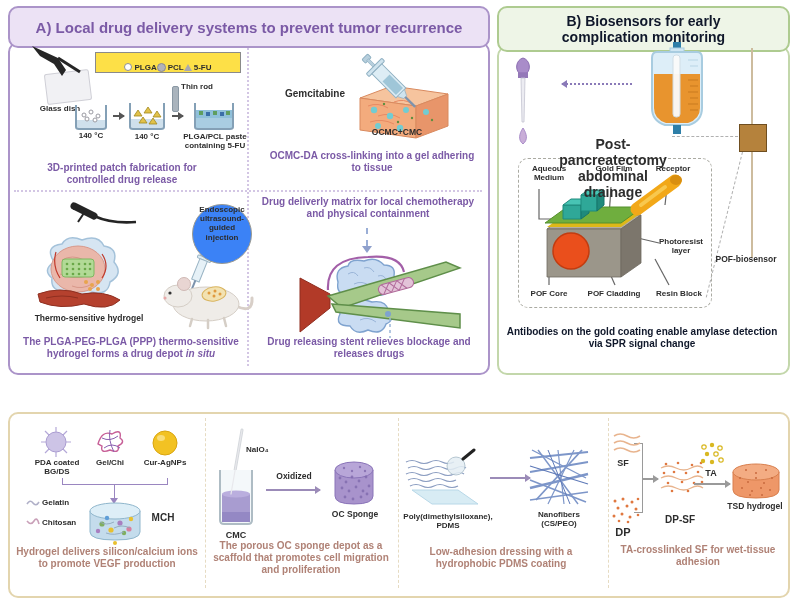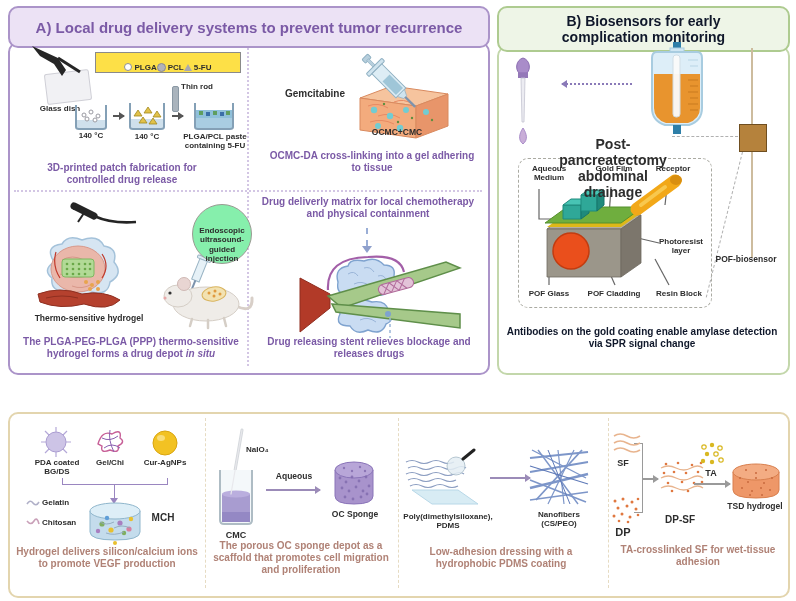--- a/index.html
+++ b/index.html
@@ -17,21 +17,21 @@
   .divv{position:absolute;border-left:2px dotted #d3c6e4;z-index:2}
   .divh{position:absolute;border-top:2px dotted #d3c6e4;z-index:2}
   .cdiv{position:absolute;border-left:1.5px dashed #e6dbc2;z-index:2}
   .arrR{position:absolute;z-index:4}
   .arrR .ln{position:absolute;left:0;top:3px;height:2px;width:100%;background:currentColor}
   .arrR .hd{position:absolute;right:-1px;top:0;width:0;height:0;border-left:6px solid currentColor;border-top:4px solid transparent;border-bottom:4px solid transparent}
   .arrL .hd2{position:absolute;left:-1px;top:0;width:0;height:0;border-right:6px solid currentColor;border-top:4px solid transparent;border-bottom:4px solid transparent}
   .dash-v{position:absolute;border-left:2px dashed #9aaed6;z-index:4}
   .tri-down{position:absolute;width:0;height:0;border-top:7px solid #8fa0cc;border-left:5px solid transparent;border-right:5px solid transparent;z-index:4}
   .bracket{position:absolute;border-color:#9a86c0;z-index:3}
-  .bubble{position:absolute;border-radius:50%;background:#86efac;border:1.5px solid #9a9a92;display:flex;align-items:flex-end;justify-content:center;z-index:4}
+  .bubble{position:absolute;border-radius:50%;background:#3b82f6;border:1.5px solid #9a9a92;display:flex;align-items:flex-start;justify-content:center;z-index:4}
 </style>
 </head>
 <body>
 
 <div id="fig">
 
   <div class="phead" style="left:8px;top:6px;width:478px;height:38px;background:#ece2f5;border:2px solid #ab94c9;font-size:15px">
     <span class="purple">A) Local drug delivery systems to prevent tumor recurrence</span>
   </div>
   <div class="pbody" style="left:8px;top:42px;width:478px;height:329px;border:2px solid #ab94c9"></div>
@@ -293,21 +293,21 @@
       <polygon points="44,46 52,40 70,40 62,46" fill="#48c4b4" stroke="#1f8a7c"></polygon>
       <polygon points="62,46 70,40 70,54 62,60" fill="#1f8a7c" stroke="#17756a"></polygon>
       <polygon points="62,36 78,36 78,52 62,52" fill="#2fa898" stroke="#1f8a7c"></polygon>
       <polygon points="62,36 69,31 85,31 78,36" fill="#48c4b4" stroke="#1f8a7c"></polygon>
       <polygon points="78,36 85,31 85,46 78,52" fill="#1f8a7c" stroke="#17756a"></polygon>
     </svg>
     <div class="lbl" style="left:4px;top:5px;width:52px">Aqueous Medium</div>
     <div class="lbl" style="left:70px;top:5px;width:50px">Gold Film</div>
     <div class="lbl" style="left:128px;top:5px;width:52px">Receptor</div>
     <div class="lbl" style="left:134px;top:78px;width:56px">Photoresist layer</div>
-    <div class="lbl" style="left:6px;top:130px;width:48px">POF Glass</div>
+    <div class="lbl" style="left:6px;top:130px;width:48px">POF Core</div>
     <div class="lbl" style="left:62px;top:130px;width:66px">POF Cladding</div>
     <div class="lbl" style="left:132px;top:130px;width:56px">Resin Block</div>
   </div>
 
   <div class="cap green" style="left:502px;top:326px;width:280px">Antibodies on the gold coating enable amylase detection via SPR signal change</div>
 
   <div class="pbody" style="left:8px;top:412px;width:778px;height:182px;border:2px solid #e3d5ae"></div>
   <div class="cdiv" style="left:205px;top:418px;height:170px"></div>
   <div class="cdiv" style="left:398px;top:418px;height:170px"></div>
   <div class="cdiv" style="left:608px;top:418px;height:170px"></div>
@@ -367,21 +367,21 @@
   <div class="lbl" style="left:246px;top:445px;width:40px;text-align:left">NaIO₄</div>
   <svg class="abs" style="left:212px;top:428px;z-index:4" width="46" height="100" viewBox="0 0 46 100">
     <path d="M30,2 L19,66" stroke="#d4d8dc" stroke-width="3" stroke-linecap="round"></path>
     <path d="M8,42 L8,92 Q8,96 12,96 L36,96 Q40,96 40,92 L40,42" fill="#f4f8fa" stroke="#aebcc4" stroke-width="2"></path>
     <rect x="10" y="66" width="28" height="28" fill="#a89cd0"></rect>
     <rect x="10" y="84" width="28" height="10" fill="#9488c4"></rect>
     <ellipse cx="24" cy="66" rx="14" ry="3.5" fill="#baaede"></ellipse>
     <path d="M30,2 L19,66" stroke="#e8e8ec" stroke-width="1.2" stroke-linecap="round"></path>
   </svg>
   <div class="lbl" style="left:218px;top:530px;width:36px;font-size:9px">CMC</div>
-  <div class="lbl" style="left:268px;top:472px;width:52px;font-size:8.5px">Aqueous</div>
+  <div class="lbl" style="left:268px;top:472px;width:52px;font-size:8.5px">Oxidized</div>
   <div class="arrR" style="left:266px;top:486px;width:54px;color:#9b8bb8">
       <span class="ln"></span>
       <span class="hd"></span>
     </div>
   <svg class="abs" style="left:332px;top:460px;z-index:4" width="44" height="48" viewBox="0 0 44 48">
     <path d="M3,10 L3,36 Q3,44 22,44 Q41,44 41,36 L41,10" fill="#a893cc" stroke="#8a74b8"></path>
     <ellipse cx="22" cy="10" rx="19" ry="8" fill="#b8a6d8" stroke="#8a74b8"></ellipse>
     <g fill="#806aae" opacity="0.8">
       <circle cx="8" cy="18" r="1.4"></circle>
         <circle cx="14" cy="22" r="1.4"></circle>

